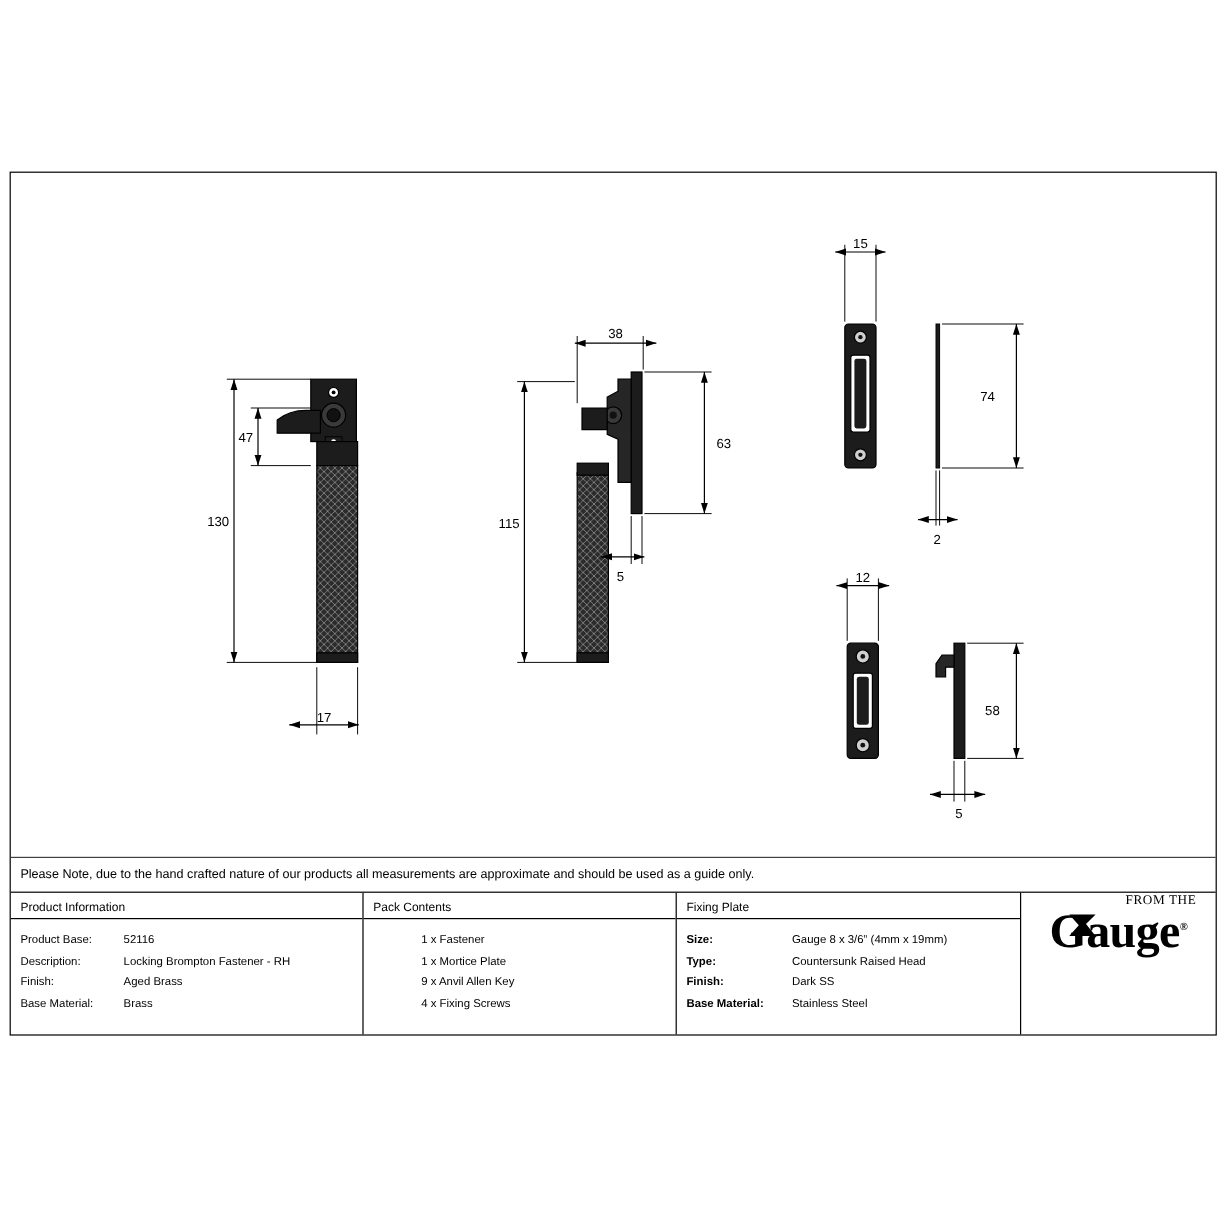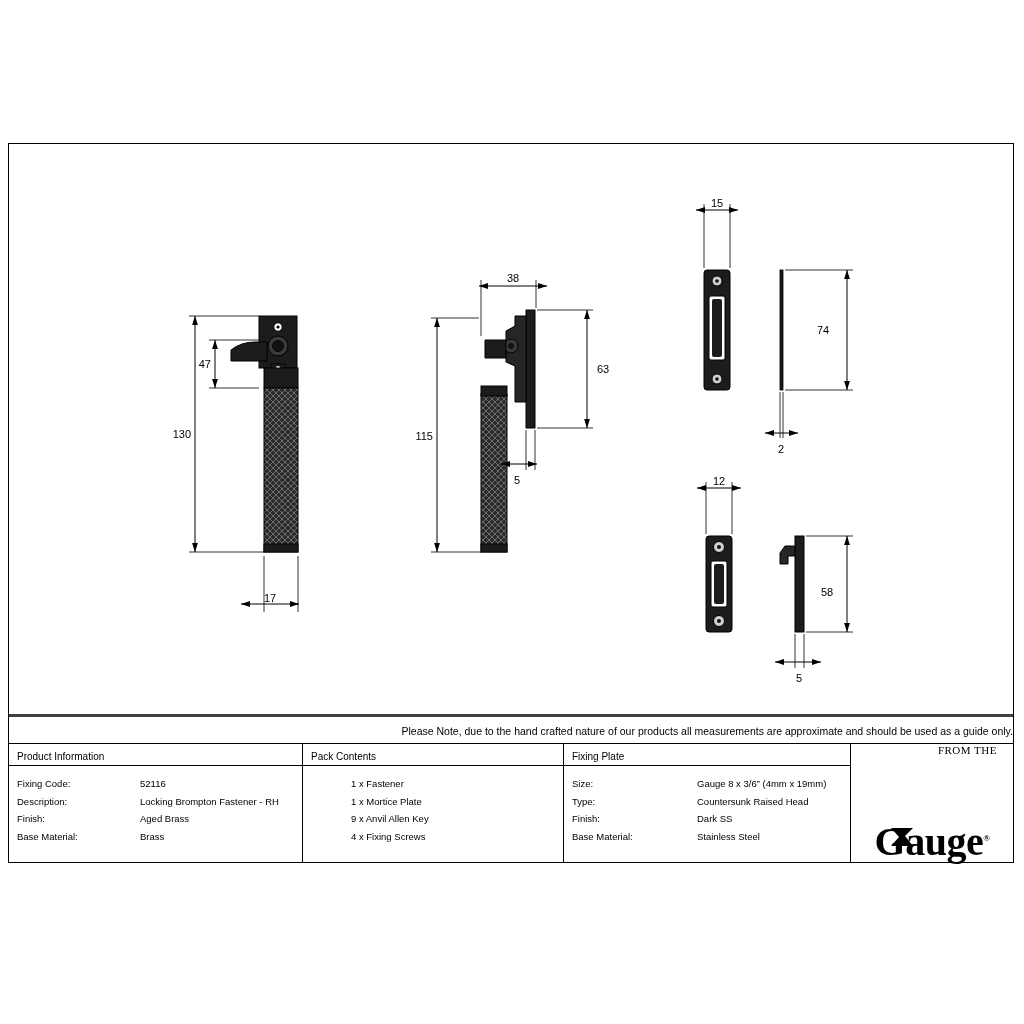--- a/index.html
+++ b/index.html
@@ -32,23 +32,22 @@
   }
   svg.draw { display: block; }
 
   
   #note-bar {
     position: absolute;
     left: 0;
     top: 570px;
     width: 1004px;
     height: 29px;
-    border-top: 3px solid #404040;
-    box-sizing: border-box;
-    text-align: right;
+    border-top: 1px solid #404040;
+    box-sizing: border-box;
   }
   #note-bar .note-text {
     font-size: 10.5px;
     padding: 8px 0 0 8px;
     white-space: nowrap;
   }
 
   
   #info-table {
     position: absolute;
@@ -77,33 +76,33 @@
     box-sizing: border-box;
     border-bottom: 1px solid #000;
   }
   .col-body {
     padding: 9px 0 0 8px;
     font-size: 9.5px;
     line-height: 17.5px;
   }
   .kv { display: flex; }
   .kv .k { width: 86px; color: #000; }
-  .kv .v { font-weight: normal; margin-left: 37px; }
-  .col-screws .kv .k { width: 88px; }
+  .kv .v { font-weight: normal; }
+  .col-screws .kv .k { width: 88px; font-weight: bold; }
   .pack-line { line-height: 17.5px; font-size: 9.5px; margin-left: 40px; }
 
   
   .col-logo .logo-wrap {
     position: absolute;
     left: 0; top: 0;
     width: 100%; height: 100%;
     display: flex;
     flex-direction: column;
     align-items: center;
-    justify-content: space-between;
+    justify-content: flex-start;
   }
   .logo-from {
     font-family: "Liberation Serif", serif;
     font-size: 11px;
     letter-spacing: 0.5px;
     align-self: flex-end;
     margin-right: 16px;
     margin-bottom: -4px;
   }
   .logo-anvil {
@@ -282,21 +281,21 @@
   <div id="note-bar">
     <div class="note-text">Please Note, due to the hand crafted nature of our products all measurements are approximate and should be used as a guide only.</div>
   </div>
 
   <div id="info-table">
 
     <div class="info-col col-product">
       <div class="col-head">Product Information</div>
       <div class="col-body">
         <div class="kv">
-          <span class="k">Fixing Code:</span>
+          <span class="k">Product Base:</span>
           <span class="v">52116</span>
         </div>
         <div class="kv">
           <span class="k">Description:</span>
           <span class="v">Locking Brompton Fastener - RH</span>
         </div>
         <div class="kv">
           <span class="k">Finish:</span>
           <span class="v">Aged Brass</span>
         </div>

